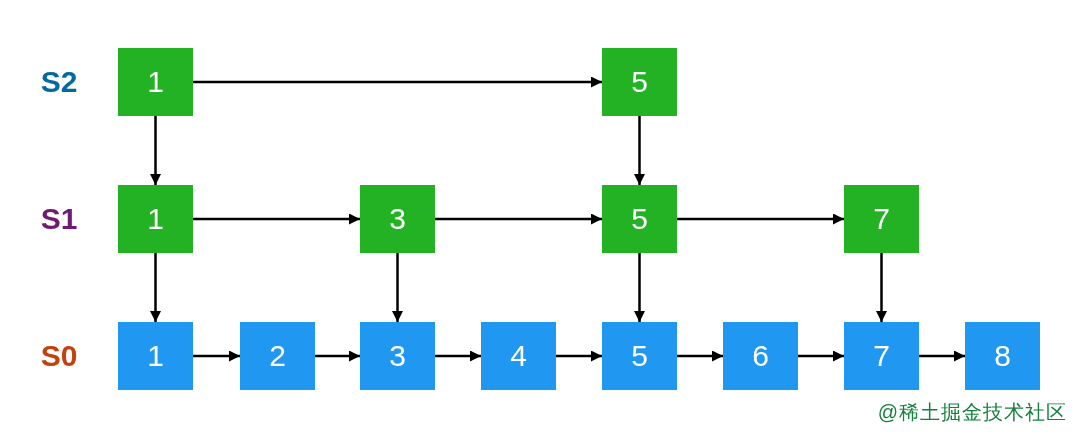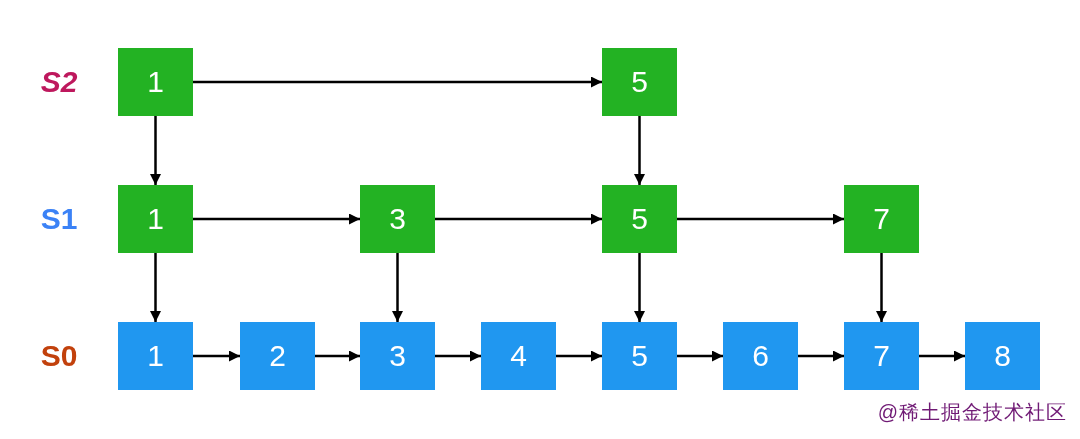--- a/index.html
+++ b/index.html
@@ -13,21 +13,21 @@
     display:flex;align-items:center;justify-content:center;
     font-size:30px;line-height:1;
   }
   .level-label{
     position:absolute;left:36px;width:46px;height:68px;
     display:flex;align-items:center;justify-content:center;
     font-weight:bold;font-size:30px;color:#000000;
   }
   .watermark{
     position:absolute;right:13px;top:399px;
-    font-size:20px;color:#701a75;letter-spacing:1px;
+    font-size:20px;color:#15803d;letter-spacing:1px;
   }
 </style>
 </head>
 <body>
 
 <div class="canvas">
   <svg id="arrows" xmlns="http://www.w3.org/2000/svg">
     <defs>
       <marker id="ah" viewBox="0 0 10 10" refX="10" refY="5" markerWidth="13" markerHeight="11" orient="auto" markerUnits="userSpaceOnUse">
         <path id="ah-path" d="M0,0 L10,5 L0,10 z" fill="#000000"></path>
@@ -45,22 +45,22 @@
       <line x1="798" y1="356" x2="844" y2="356" stroke="#000000" stroke-width="2.5" marker-end="url(#ah)"></line>
       <line x1="919" y1="356" x2="965" y2="356" stroke="#000000" stroke-width="2.5" marker-end="url(#ah)"></line>
       <line x1="155.5" y1="116" x2="155.5" y2="185" stroke="#000000" stroke-width="2.5" marker-end="url(#ah)"></line>
       <line x1="639.5" y1="116" x2="639.5" y2="185" stroke="#000000" stroke-width="2.5" marker-end="url(#ah)"></line>
       <line x1="155.5" y1="253" x2="155.5" y2="322" stroke="#000000" stroke-width="2.5" marker-end="url(#ah)"></line>
       <line x1="397.5" y1="253" x2="397.5" y2="322" stroke="#000000" stroke-width="2.5" marker-end="url(#ah)"></line>
       <line x1="639.5" y1="253" x2="639.5" y2="322" stroke="#000000" stroke-width="2.5" marker-end="url(#ah)"></line>
       <line x1="881.5" y1="253" x2="881.5" y2="322" stroke="#000000" stroke-width="2.5" marker-end="url(#ah)"></line>
     </svg>
   <div id="labels">
-      <div class="level-label" style="top: 48px; color: #be185d; font-style: italic;">S2</div>
-      <div class="level-label" style="top: 185px; color: #3b82f6;">S1</div>
+      <div class="level-label" style="top: 48px; color: #0369a1;">S2</div>
+      <div class="level-label" style="top: 185px; color: #701a75;">S1</div>
       <div class="level-label" style="top: 322px; color: #c2410c;">S0</div>
     </div>
   <div id="nodes">
       <div class="node" style="left: 118px; top: 48px; background: rgb(35, 178, 35); color: rgb(255, 255, 255);">1</div>
       <div class="node" style="left: 602px; top: 48px; background: rgb(35, 178, 35); color: rgb(255, 255, 255);">5</div>
       <div class="node" style="left: 118px; top: 185px; background: rgb(35, 178, 35); color: rgb(255, 255, 255);">1</div>
       <div class="node" style="left: 360px; top: 185px; background: rgb(35, 178, 35); color: rgb(255, 255, 255);">3</div>
       <div class="node" style="left: 602px; top: 185px; background: rgb(35, 178, 35); color: rgb(255, 255, 255);">5</div>
       <div class="node" style="left: 844px; top: 185px; background: rgb(35, 178, 35); color: rgb(255, 255, 255);">7</div>
       <div class="node" style="left: 118px; top: 322px; background: rgb(32, 151, 240); color: rgb(255, 255, 255);">1</div>

